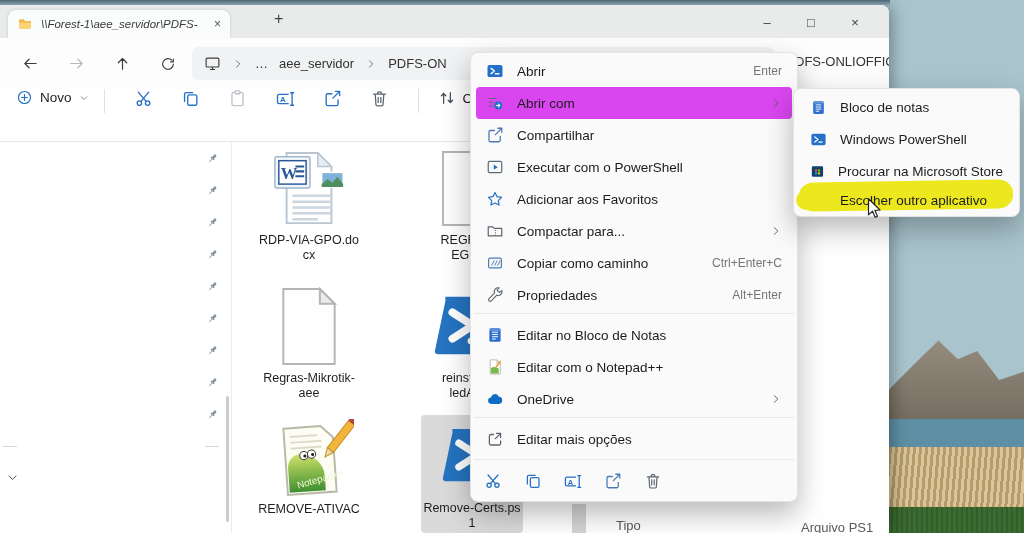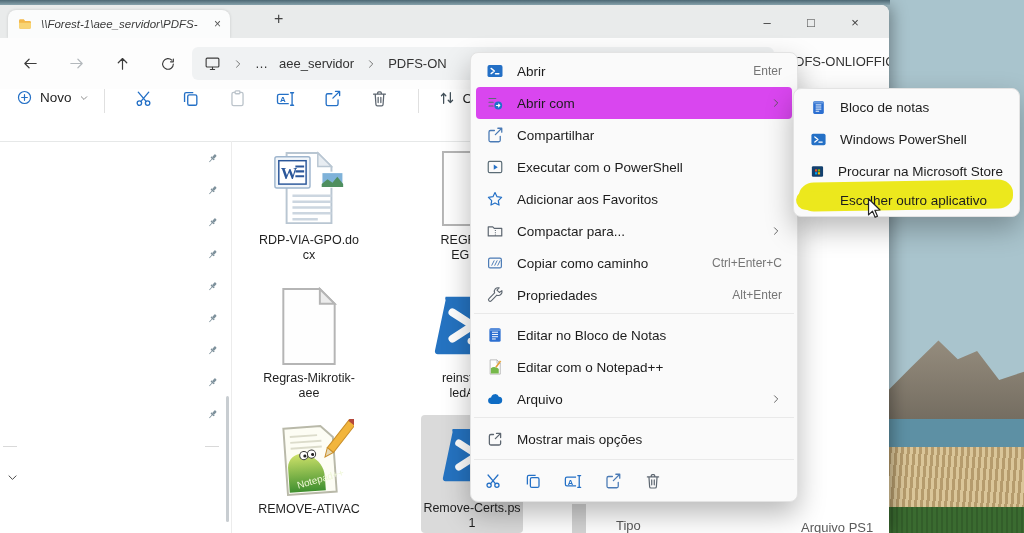--- a/index.html
+++ b/index.html
@@ -601,31 +601,31 @@
   <div class="cm-item" style="top:298px;">
     <svg class="i" width="18" height="18">
         <use href="#s-npp"></use>
       </svg>
     <span class="cm-label">Editar com o Notepad++</span>
   </div>
   <div class="cm-item" style="top:330px;">
     <svg class="i" width="18" height="18" style="color:#0f6cc4">
         <use href="#s-cloud"></use>
       </svg>
-    <span class="cm-label">Arquivo</span>
+    <span class="cm-label">OneDrive</span>
     <svg class="i cm-arrow" width="12" height="12">
         <use href="#s-chev-r"></use>
       </svg>
   </div>
   <div class="cm-sep" style="top:364px;"></div>
   <div class="cm-item" style="top:370px;">
     <svg class="i c-gray" width="18" height="18">
         <use href="#s-expand"></use>
       </svg>
-    <span class="cm-label">Mostrar mais opções</span>
+    <span class="cm-label">Editar mais opções</span>
   </div>
   <div class="cm-sep" style="top:406px;"></div>
   <div class="cm-iconrow">
     <span class="cm-tool">
         <svg class="i c-blue" width="18" height="18">
           <use href="#s-cut"></use>
         </svg>
       </span>
     <span class="cm-tool">
         <svg class="i c-blue" width="18" height="18">

